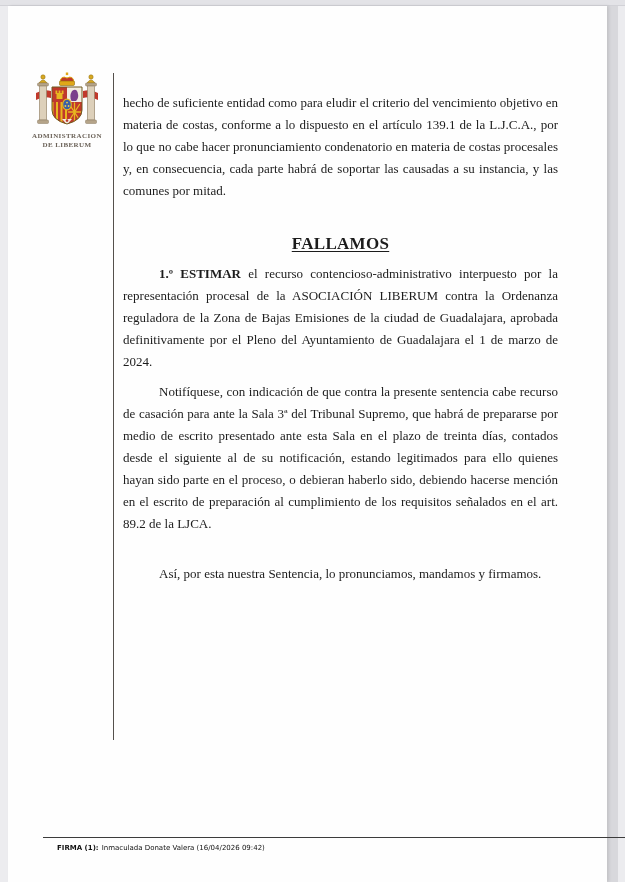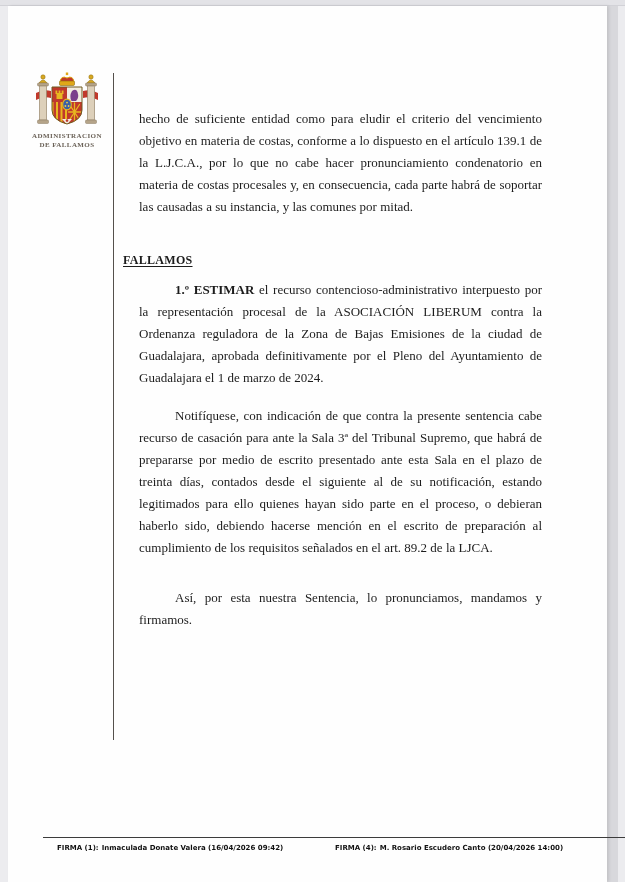--- a/index.html
+++ b/index.html
@@ -37,49 +37,49 @@
   .vdivider {
     position: absolute; left: 105px; top: 67px; width: 1px; height: 667px;
     background: #55504c;
   }
   
   .doc-body {
     position: absolute; left: 115px; top: 86px; width: 435px;
     font-size: 13px; line-height: 22px; color: #1c1c1c;
     text-align: justify;
   }
-  .doc-body p { text-indent: 36px; margin: 16px; }
+  .doc-body p { text-indent: 36px; margin: 0; }
   .doc-body p.no-indent { text-indent: 0; }
   .m13 { margin-top: 13px !important; }
   .m10 { margin-top: 10px !important; }
   .m8  { margin-top: 8px  !important; }
   .m28 { margin-top: 28px !important; }
   .fallamos {
     margin-top: 31px; margin-bottom: 8px;
-    text-align: left; font-weight: bold; font-size: 12px;
+    text-align: center; font-weight: bold; font-size: 17px;
     letter-spacing: 0.3px;
     text-decoration: underline;
     text-underline-offset: 2px;
   }
   .bold { font-weight: bold; }
   
   .footer-rule {
     position: absolute; left: 43px; top: 837px; width: 582px; height: 1px;
     background: #3c3c3c;
   }
   .footer-signatures {
     position: absolute; left: 57px; top: 843px; width: 560px;
     display: grid; grid-template-columns: 278px auto;
     grid-auto-rows: 11px;
     font-family: "DejaVu Sans", sans-serif;
     font-size: 7px; line-height: 11px; color: #111;
     white-space: nowrap;
   }
   .sig-label { font-weight: bold; }
-  .sig-value { margin-left: 3px; font-weight: bold; }
+  .sig-value { margin-left: 3px; }
 </style>
 </head>
 <body>
 
 <div class="topbar"></div>
 <div class="edge-strip"></div>
 
 <div class="page">
 
   <div class="emblem-block">
@@ -140,33 +140,32 @@
         <path d="M17 15 H47 V38 Q47 48 32 52 Q17 48 17 38 Z" fill="none" stroke="#6e5a20" stroke-width="1"></path>
 
         <ellipse cx="32" cy="32.5" rx="4.3" ry="5.4" fill="#3a5fa8" stroke="#e8b820" stroke-width="1.1"></ellipse>
         <circle cx="32" cy="30.6" r="0.9" fill="#ecd24a"></circle>
         <circle cx="30.4" cy="34" r="0.9" fill="#ecd24a"></circle>
         <circle cx="33.6" cy="34" r="0.9" fill="#ecd24a"></circle>
       </svg>
     </span>
     <div class="emblem-caption">
       <div>ADMINISTRACION</div>
-      <div>DE FALLAMOS</div>
+      <div>DE LIBERUM</div>
     </div>
   </div>
 
   <div class="vdivider"></div>
 
   <div class="doc-body">
     <p class="no-indent">hecho de suficiente entidad como para eludir el criterio del vencimiento objetivo en materia de costas, conforme a lo dispuesto en el artículo 139.1 de la L.J.C.A., por lo que no cabe hacer pronunciamiento condenatorio en materia de costas procesales y, en consecuencia, cada parte habrá de soportar las causadas a su instancia, y las comunes por mitad.</p>
     <div class="fallamos">FALLAMOS</div>
     <p class="m8"><span class="bold">1.º ESTIMAR</span><span> el recurso contencioso-administrativo interpuesto por la representación procesal de la ASOCIACIÓN LIBERUM contra la Ordenanza reguladora de la Zona de Bajas Emisiones de la ciudad de Guadalajara, aprobada definitivamente por el Pleno del Ayuntamiento de Guadalajara el 1 de marzo de 2024.</span></p>
     <p class="m8">Notifíquese, con indicación de que contra la presente sentencia cabe recurso de casación para ante la Sala 3ª del Tribunal Supremo, que habrá de prepararse por medio de escrito presentado ante esta Sala en el plazo de treinta días, contados desde el siguiente al de su notificación, estando legitimados para ello quienes hayan sido parte en el proceso, o debieran haberlo sido, debiendo hacerse mención en el escrito de preparación al cumplimiento de los requisitos señalados en el art. 89.2 de la LJCA.</p>
     <p class="m28">Así, por esta nuestra Sentencia, lo pronunciamos, mandamos y firmamos.</p>
   </div>
 
 </div>
 
 <div class="footer-rule"></div>
 <div class="footer-signatures">
   <div><span class="sig-label">FIRMA (1):</span><span class="sig-value">Inmaculada Donate Valera (16/04/2026 09:42)</span></div>
-  <div><span class="sig-label">FIRMA (4):</span><span class="sig-value">M. Rosario Escudero Canto (20/04/2026 14:00)</span></div>
 </div>
 
 </body></html>

